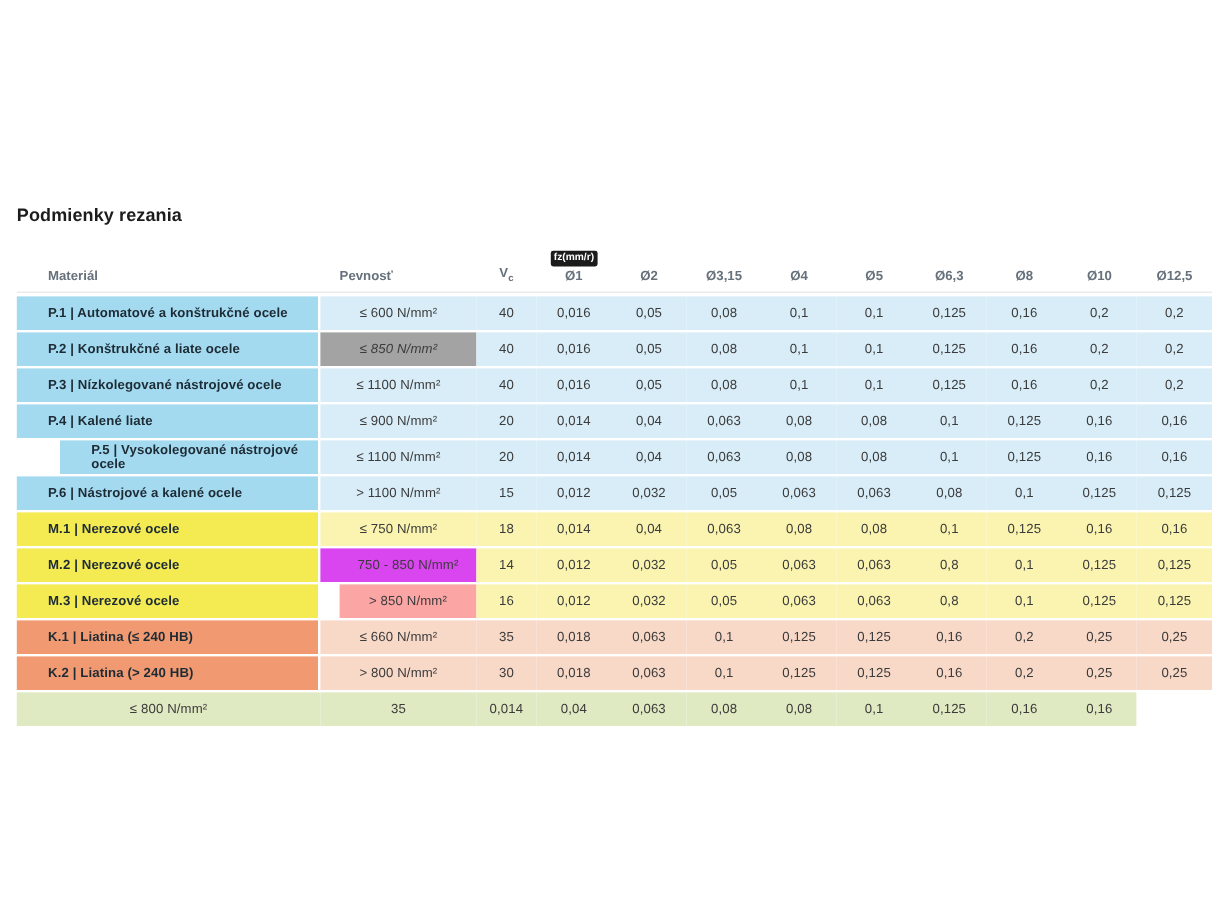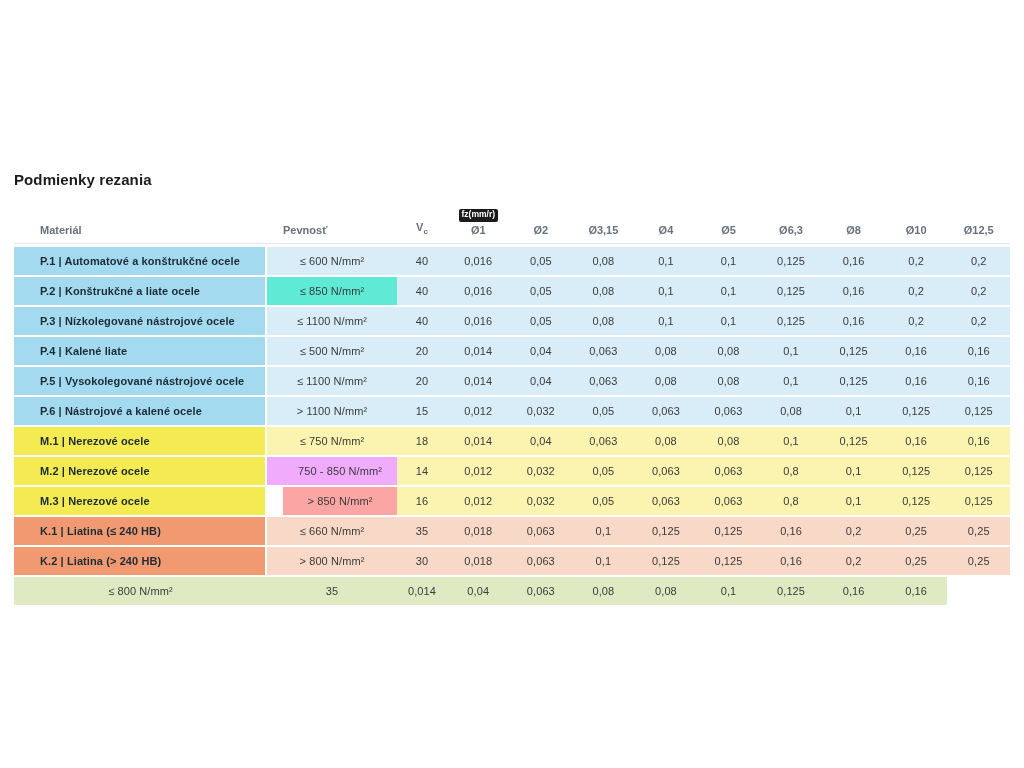--- a/index.html
+++ b/index.html
@@ -135,21 +135,21 @@
             <div class="cell " style="background: rgb(216, 237, 248);">0,08</div>
             <div class="cell " style="background: rgb(216, 237, 248);">0,1</div>
             <div class="cell " style="background: rgb(216, 237, 248);">0,1</div>
             <div class="cell " style="background: rgb(216, 237, 248);">0,125</div>
             <div class="cell " style="background: rgb(216, 237, 248);">0,16</div>
             <div class="cell " style="background: rgb(216, 237, 248);">0,2</div>
             <div class="cell " style="background: rgb(216, 237, 248);">0,2</div>
           </div>
           <div class="row grid-cols">
             <div class="cell cell-material" style="background: rgb(164, 218, 240);">P.2 | Konštrukčné a liate ocele</div>
-            <div class="cell " style="background: #5eead4;">≤ 850 N/mm²</div>
+            <div class="cell " style="background: #a3a3a3; font-style: italic;">≤ 850 N/mm²</div>
             <div class="cell " style="background: rgb(216, 237, 248);">40</div>
             <div class="cell " style="background: rgb(216, 237, 248);">0,016</div>
             <div class="cell " style="background: rgb(216, 237, 248);">0,05</div>
             <div class="cell " style="background: rgb(216, 237, 248);">0,08</div>
             <div class="cell " style="background: rgb(216, 237, 248);">0,1</div>
             <div class="cell " style="background: rgb(216, 237, 248);">0,1</div>
             <div class="cell " style="background: rgb(216, 237, 248);">0,125</div>
             <div class="cell " style="background: rgb(216, 237, 248);">0,16</div>
             <div class="cell " style="background: rgb(216, 237, 248);">0,2</div>
             <div class="cell " style="background: rgb(216, 237, 248);">0,2</div>
@@ -163,34 +163,34 @@
             <div class="cell " style="background: rgb(216, 237, 248);">0,08</div>
             <div class="cell " style="background: rgb(216, 237, 248);">0,1</div>
             <div class="cell " style="background: rgb(216, 237, 248);">0,1</div>
             <div class="cell " style="background: rgb(216, 237, 248);">0,125</div>
             <div class="cell " style="background: rgb(216, 237, 248);">0,16</div>
             <div class="cell " style="background: rgb(216, 237, 248);">0,2</div>
             <div class="cell " style="background: rgb(216, 237, 248);">0,2</div>
           </div>
           <div class="row grid-cols">
             <div class="cell cell-material" style="background: rgb(164, 218, 240);">P.4 | Kalené liate</div>
-            <div class="cell " style="background: rgb(216, 237, 248);">≤ 500 N/mm²</div>
+            <div class="cell " style="background: rgb(216, 237, 248);">≤ 900 N/mm²</div>
             <div class="cell " style="background: rgb(216, 237, 248);">20</div>
             <div class="cell " style="background: rgb(216, 237, 248);">0,014</div>
             <div class="cell " style="background: rgb(216, 237, 248);">0,04</div>
             <div class="cell " style="background: rgb(216, 237, 248);">0,063</div>
             <div class="cell " style="background: rgb(216, 237, 248);">0,08</div>
             <div class="cell " style="background: rgb(216, 237, 248);">0,08</div>
             <div class="cell " style="background: rgb(216, 237, 248);">0,1</div>
             <div class="cell " style="background: rgb(216, 237, 248);">0,125</div>
             <div class="cell " style="background: rgb(216, 237, 248);">0,16</div>
             <div class="cell " style="background: rgb(216, 237, 248);">0,16</div>
           </div>
           <div class="row grid-cols">
-            <div class="cell cell-material" style="background: rgb(164, 218, 240);">P.5 | Vysokolegované nástrojové ocele</div>
+            <div class="cell cell-material" style="background: rgb(164, 218, 240); margin-left: 36px;">P.5 | Vysokolegované nástrojové ocele</div>
             <div class="cell " style="background: rgb(216, 237, 248);">≤ 1100 N/mm²</div>
             <div class="cell " style="background: rgb(216, 237, 248);">20</div>
             <div class="cell " style="background: rgb(216, 237, 248);">0,014</div>
             <div class="cell " style="background: rgb(216, 237, 248);">0,04</div>
             <div class="cell " style="background: rgb(216, 237, 248);">0,063</div>
             <div class="cell " style="background: rgb(216, 237, 248);">0,08</div>
             <div class="cell " style="background: rgb(216, 237, 248);">0,08</div>
             <div class="cell " style="background: rgb(216, 237, 248);">0,1</div>
             <div class="cell " style="background: rgb(216, 237, 248);">0,125</div>
             <div class="cell " style="background: rgb(216, 237, 248);">0,16</div>
@@ -219,21 +219,21 @@
             <div class="cell " style="background: rgb(250, 244, 176);">0,063</div>
             <div class="cell " style="background: rgb(250, 244, 176);">0,08</div>
             <div class="cell " style="background: rgb(250, 244, 176);">0,08</div>
             <div class="cell " style="background: rgb(250, 244, 176);">0,1</div>
             <div class="cell " style="background: rgb(250, 244, 176);">0,125</div>
             <div class="cell " style="background: rgb(250, 244, 176);">0,16</div>
             <div class="cell " style="background: rgb(250, 244, 176);">0,16</div>
           </div>
           <div class="row grid-cols">
             <div class="cell cell-material" style="background: rgb(244, 234, 82);">M.2 | Nerezové ocele</div>
-            <div class="cell " style="background: #f0abfc; padding-left: 16px;">750 - 850 N/mm²</div>
+            <div class="cell " style="background: #d946ef; padding-left: 16px;">750 - 850 N/mm²</div>
             <div class="cell " style="background: rgb(250, 244, 176);">14</div>
             <div class="cell " style="background: rgb(250, 244, 176);">0,012</div>
             <div class="cell " style="background: rgb(250, 244, 176);">0,032</div>
             <div class="cell " style="background: rgb(250, 244, 176);">0,05</div>
             <div class="cell " style="background: rgb(250, 244, 176);">0,063</div>
             <div class="cell " style="background: rgb(250, 244, 176);">0,063</div>
             <div class="cell " style="background: rgb(250, 244, 176);">0,8</div>
             <div class="cell " style="background: rgb(250, 244, 176);">0,1</div>
             <div class="cell " style="background: rgb(250, 244, 176);">0,125</div>
             <div class="cell " style="background: rgb(250, 244, 176);">0,125</div>

